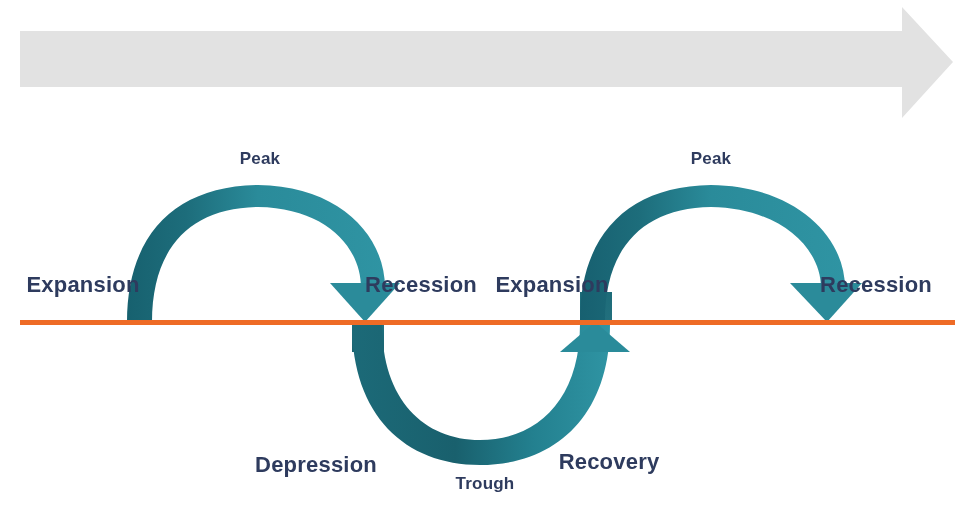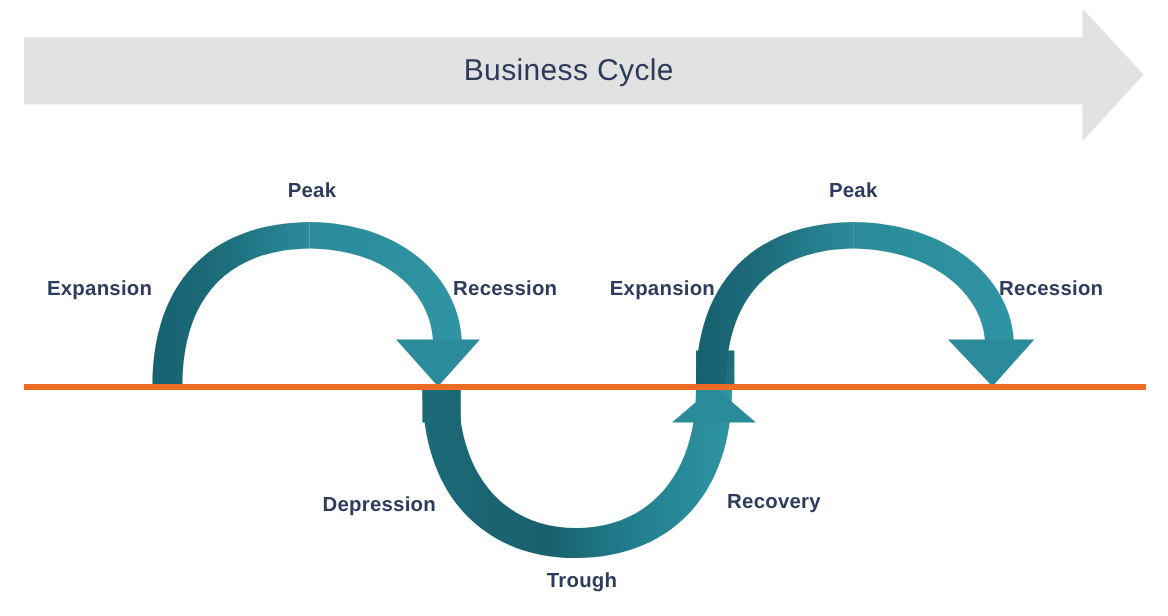--- a/index.html
+++ b/index.html
@@ -26,21 +26,21 @@
   }
   .lbl {
     position: absolute;
     font-family: "Liberation Sans", sans-serif;
     font-weight: bold;
     color: #2e3b5e;
     white-space: nowrap;
     transform: translate(-50%, -50%);
     letter-spacing: 0.2px;
   }
-  .lbl-phase { font-size: 17px; }
+  .lbl-phase { font-size: 22px; margin-top: 44px; }
   .lbl-point { font-size: 17px; }
   #banner-title {
     position: absolute;
     left: 474px;
     top: 59px;
     transform: translate(-50%, -50%);
     font-family: "Liberation Sans", sans-serif;
     font-size: 25px;
     font-weight: normal;
     color: #2d3a5c;
@@ -150,33 +150,32 @@
                C 821 247, 779 208, 711 207
                Z" fill="url(#gradArcDown2)"></path>
       <path d="M 790 283 L 862 283 L 827 322 Z" fill="#2b8b9a"></path>
     </g>
 
     <g>
       <rect x="20" y="320" width="935" height="5" fill="#ee6b26"></rect>
     </g>
   </svg>
 
-  <div id="banner-title">Business Cycle</div>
 
   <div class="lbl lbl-phase" style="left:83px; top:241px;">Expansion</div>
 
   <div class="lbl lbl-point" style="left:260px; top:159px;">Peak</div>
 
   <div class="lbl lbl-phase" style="left:421px; top:241px;">Recession</div>
 
   <div class="lbl lbl-phase" style="left:316px; top:421px;">Depression</div>
 
   <div class="lbl lbl-point" style="left:485px; top:484px;">Trough</div>
 
-  <div class="lbl lbl-phase" style="left:645px; top:418px;">Recovery</div>
+  <div class="lbl lbl-phase" style="left:609px; top:418px;">Recovery</div>
 
   <div class="lbl lbl-phase" style="left:552px; top:241px;">Expansion</div>
 
   <div class="lbl lbl-point" style="left:711px; top:159px;">Peak</div>
 
   <div class="lbl lbl-phase" style="left:876px; top:241px;">Recession</div>
 
 </div>
 
 </body></html>

